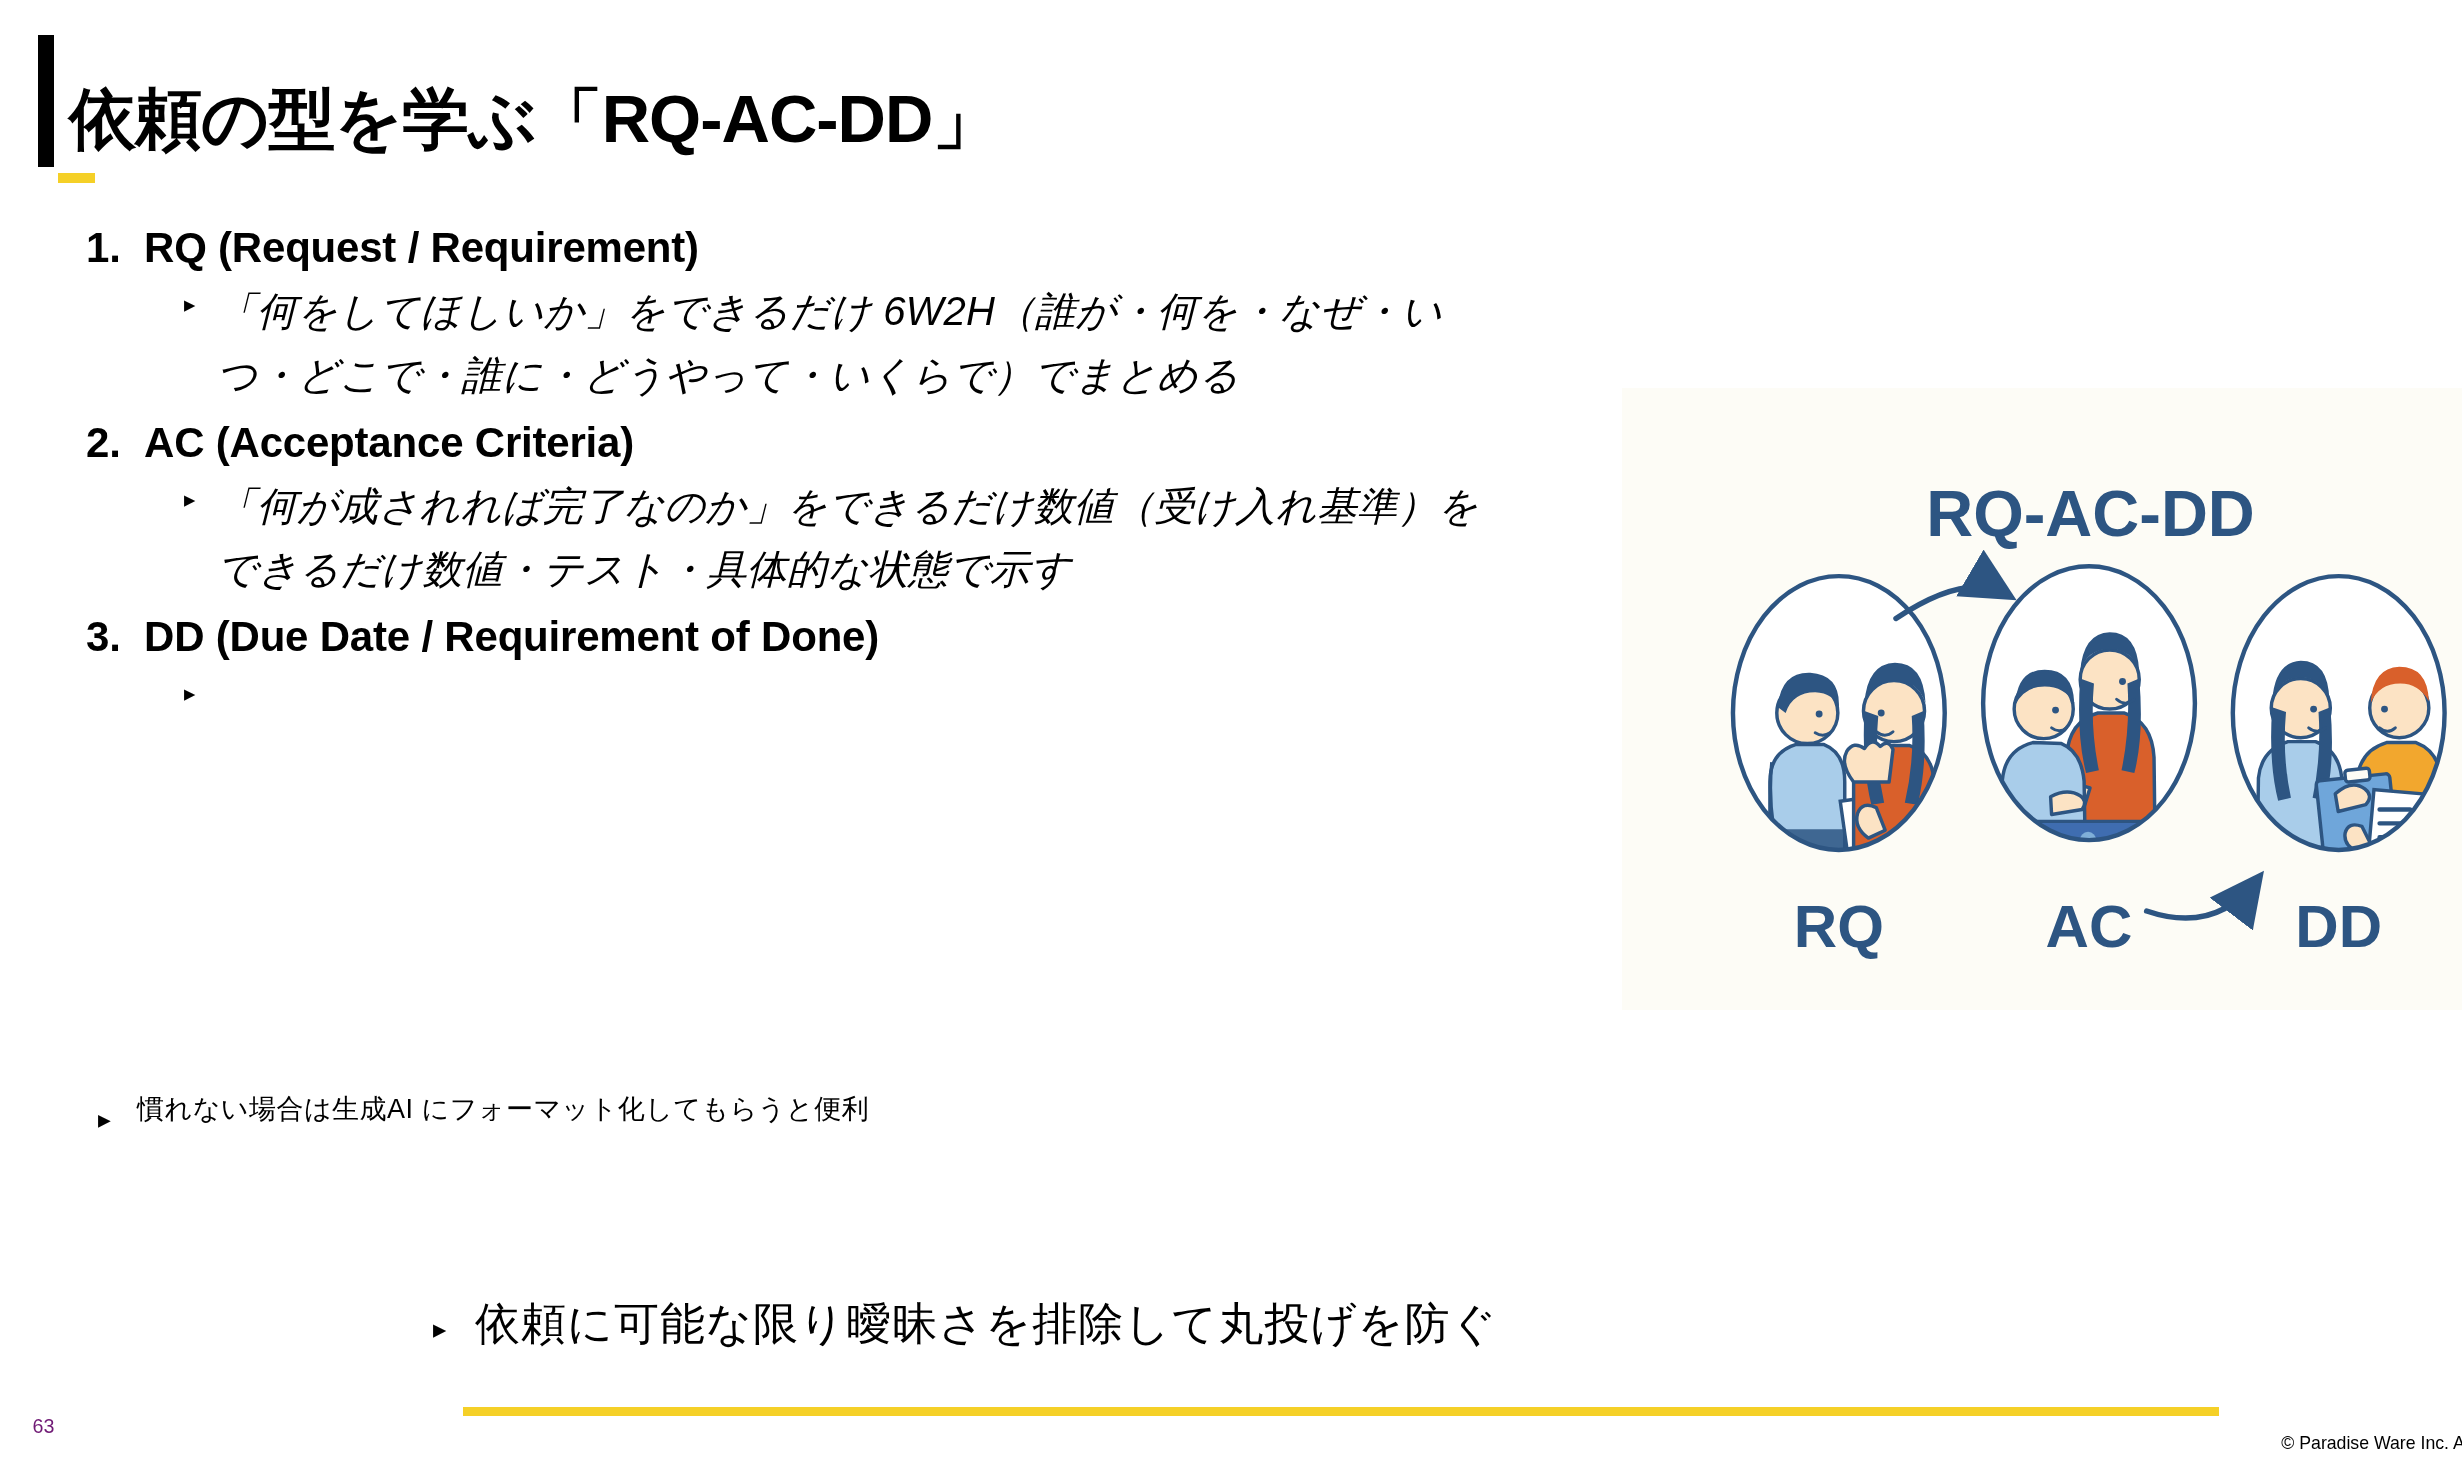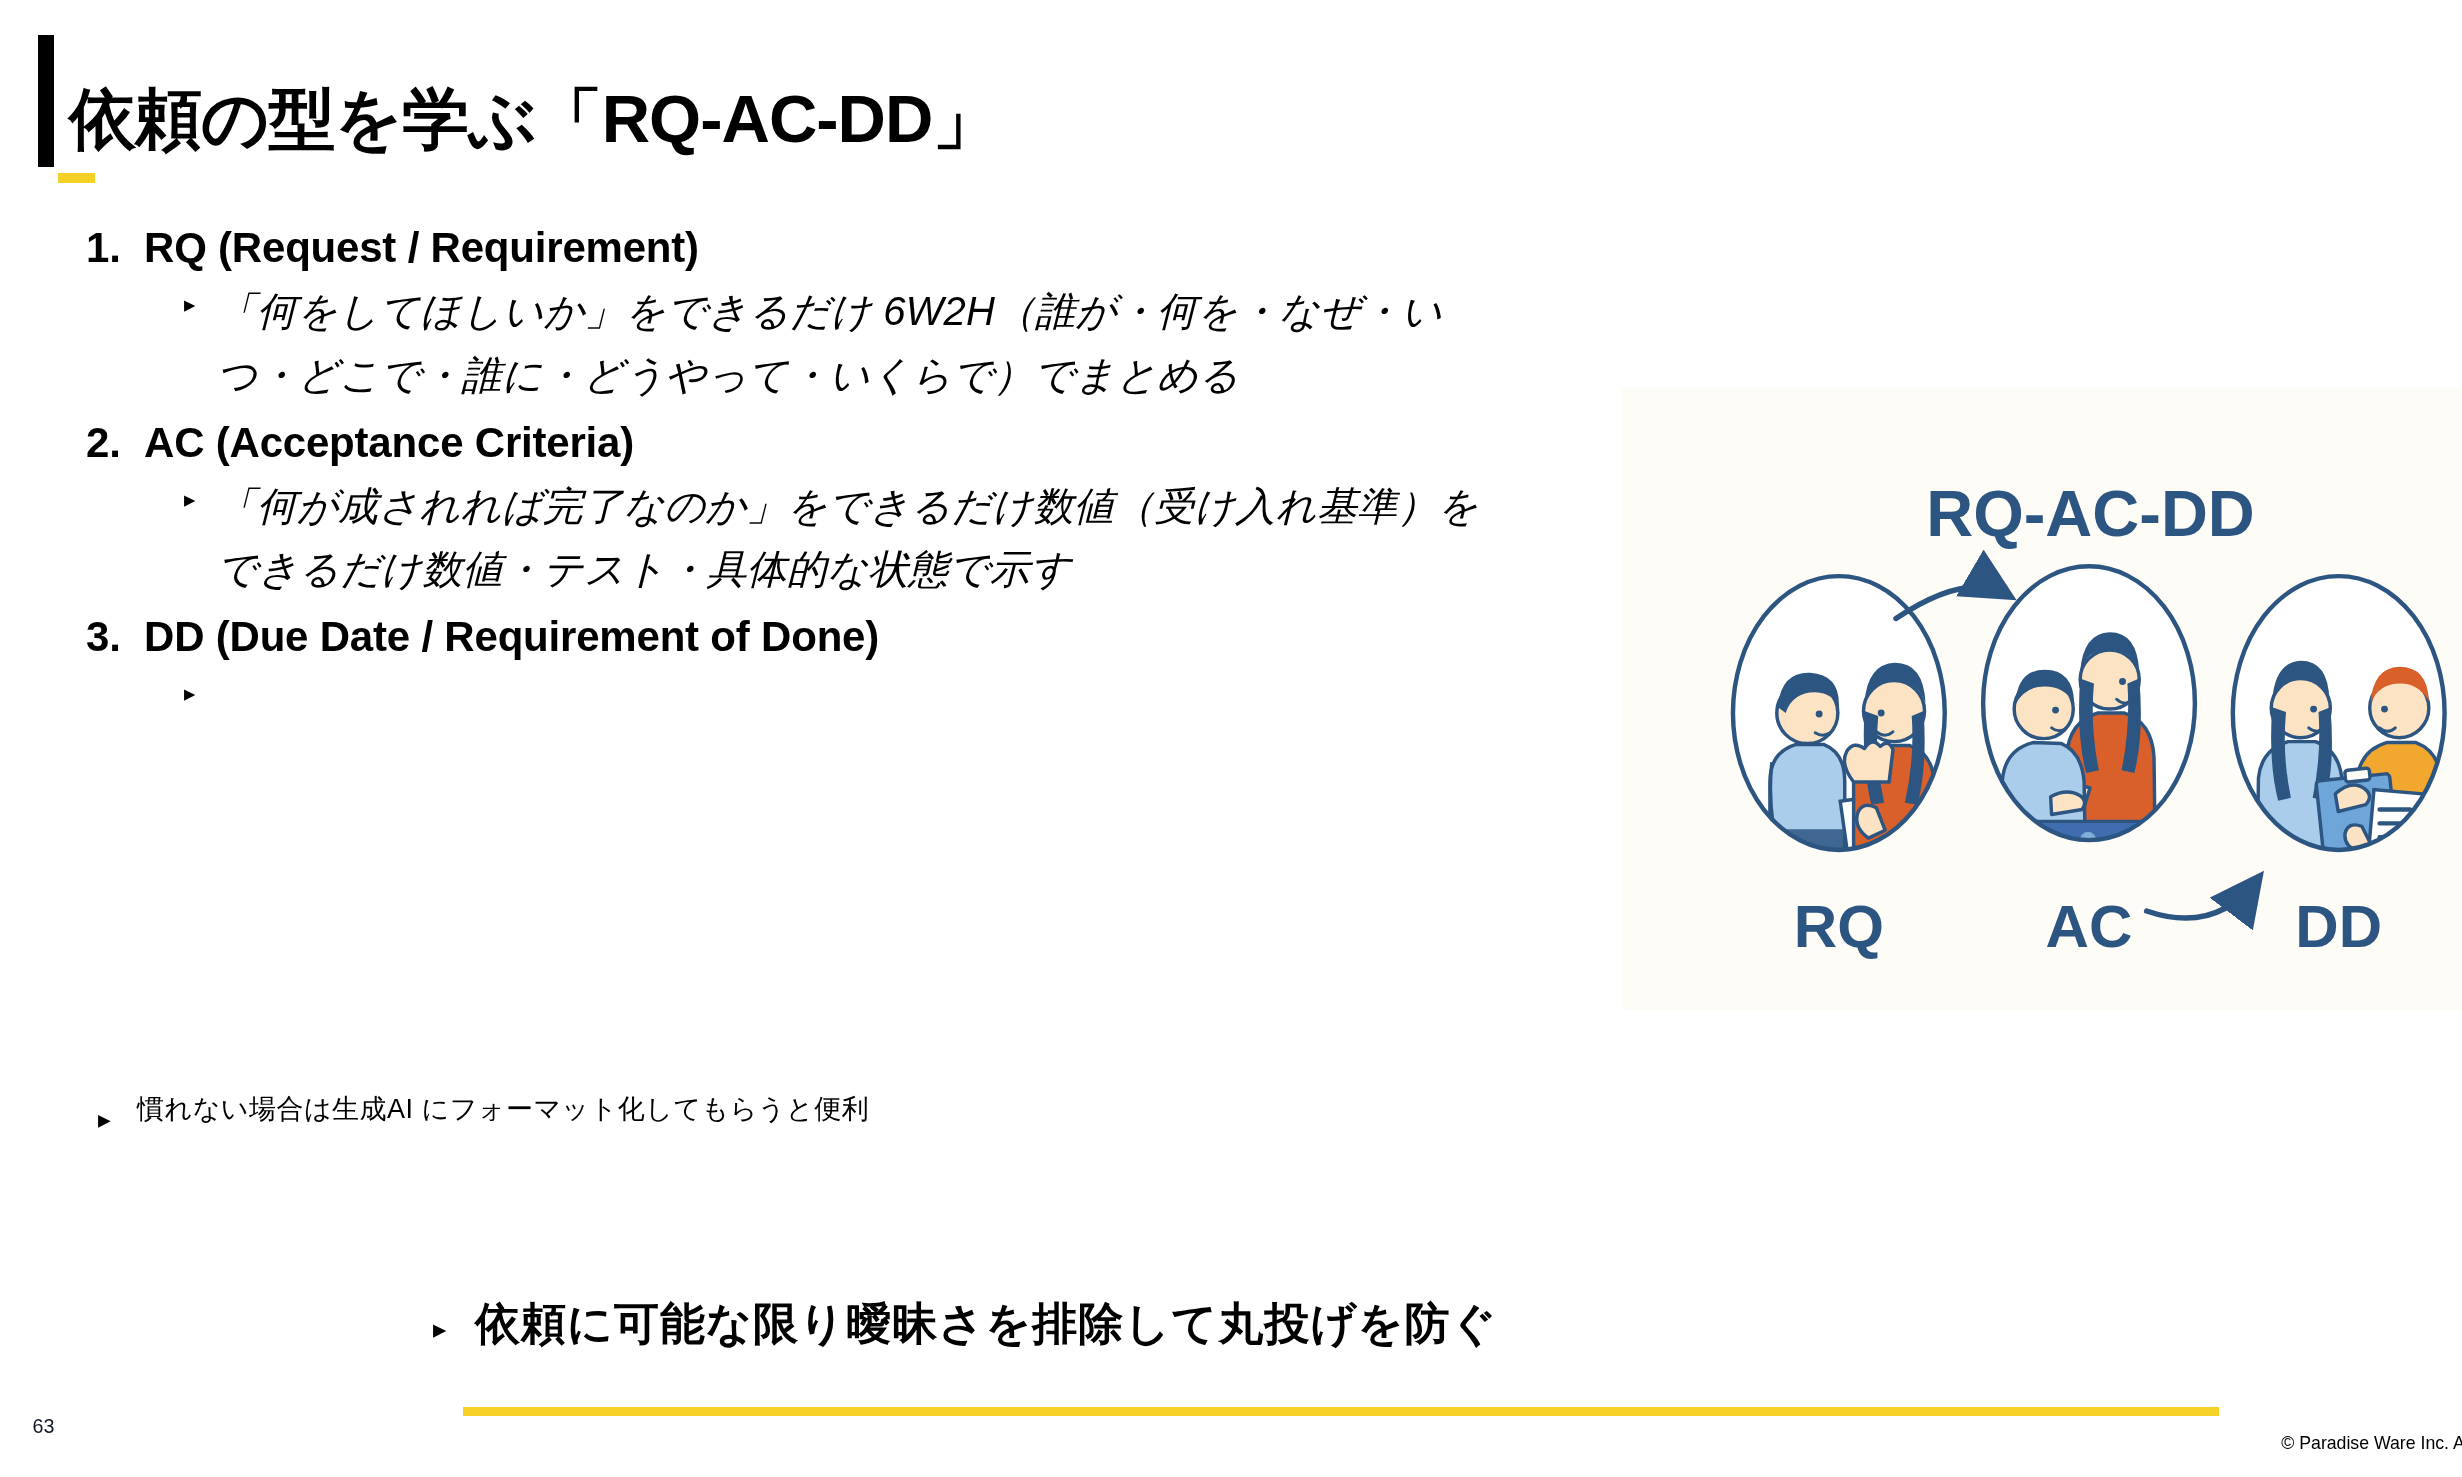--- a/index.html
+++ b/index.html
@@ -123,42 +123,42 @@
     display: flex;
     align-items: flex-start;
   }
   #conclusion-row .tri {
     flex: 0 0 42px;
     font-size: 26.6px;
     padding-top: 21.7px;
   }
   #conclusion-text {
     font-size: 45px;
-    font-weight: 700;
+    font-weight: 400;
     line-height: 1.35;
     letter-spacing: 1px;
     white-space: nowrap;
   }
   #conclusion-underline {
     position: absolute;
     left: 463px;
     top: 1407px;
     width: 1756px;
     height: 8.9px;
     background: #F5D027;
   }
 
   
   #page-number {
     position: absolute;
     left: 32.5px;
     top: 1415px;
     font-size: 19.7px;
     font-weight: 400;
-    color: #0f172a;
+    color: #701a75;
   }
   #copyright {
     position: absolute;
     right: 27.6px;
     top: 1433px;
     font-size: 17.7px;
     font-weight: 400;
     color: #000;
     white-space: nowrap;
   }

